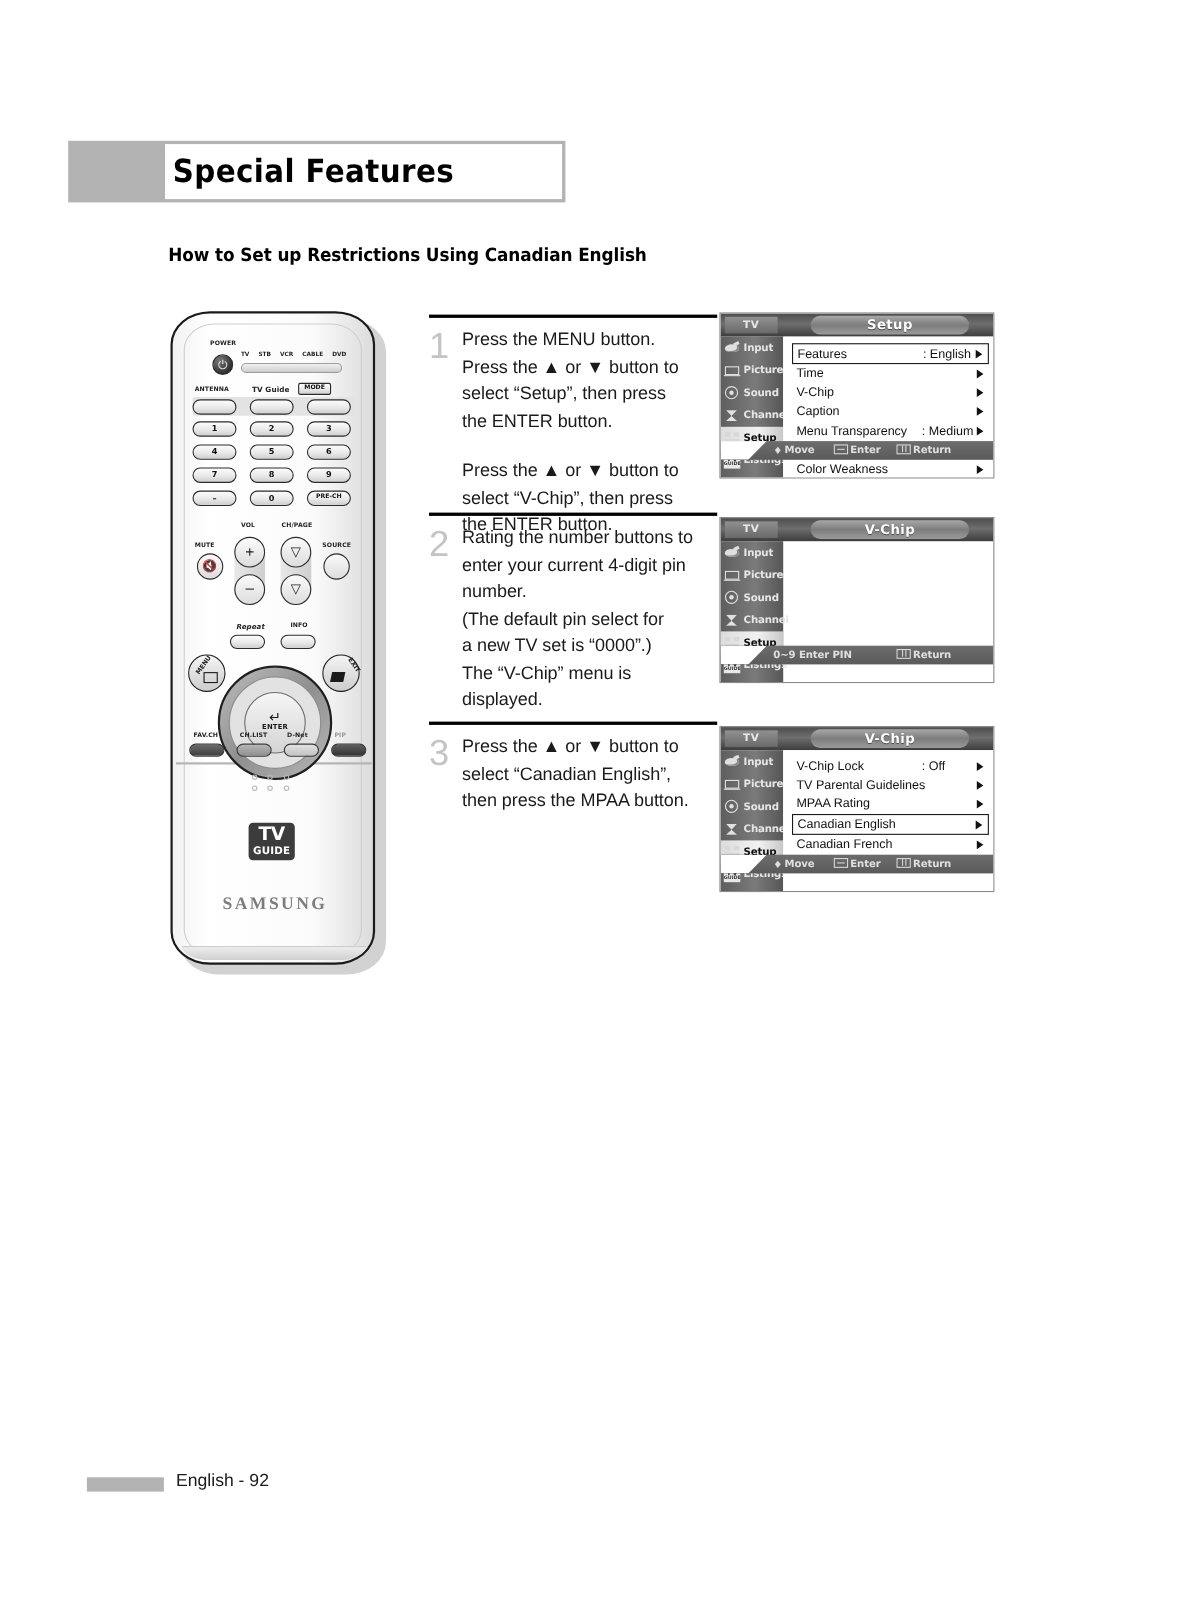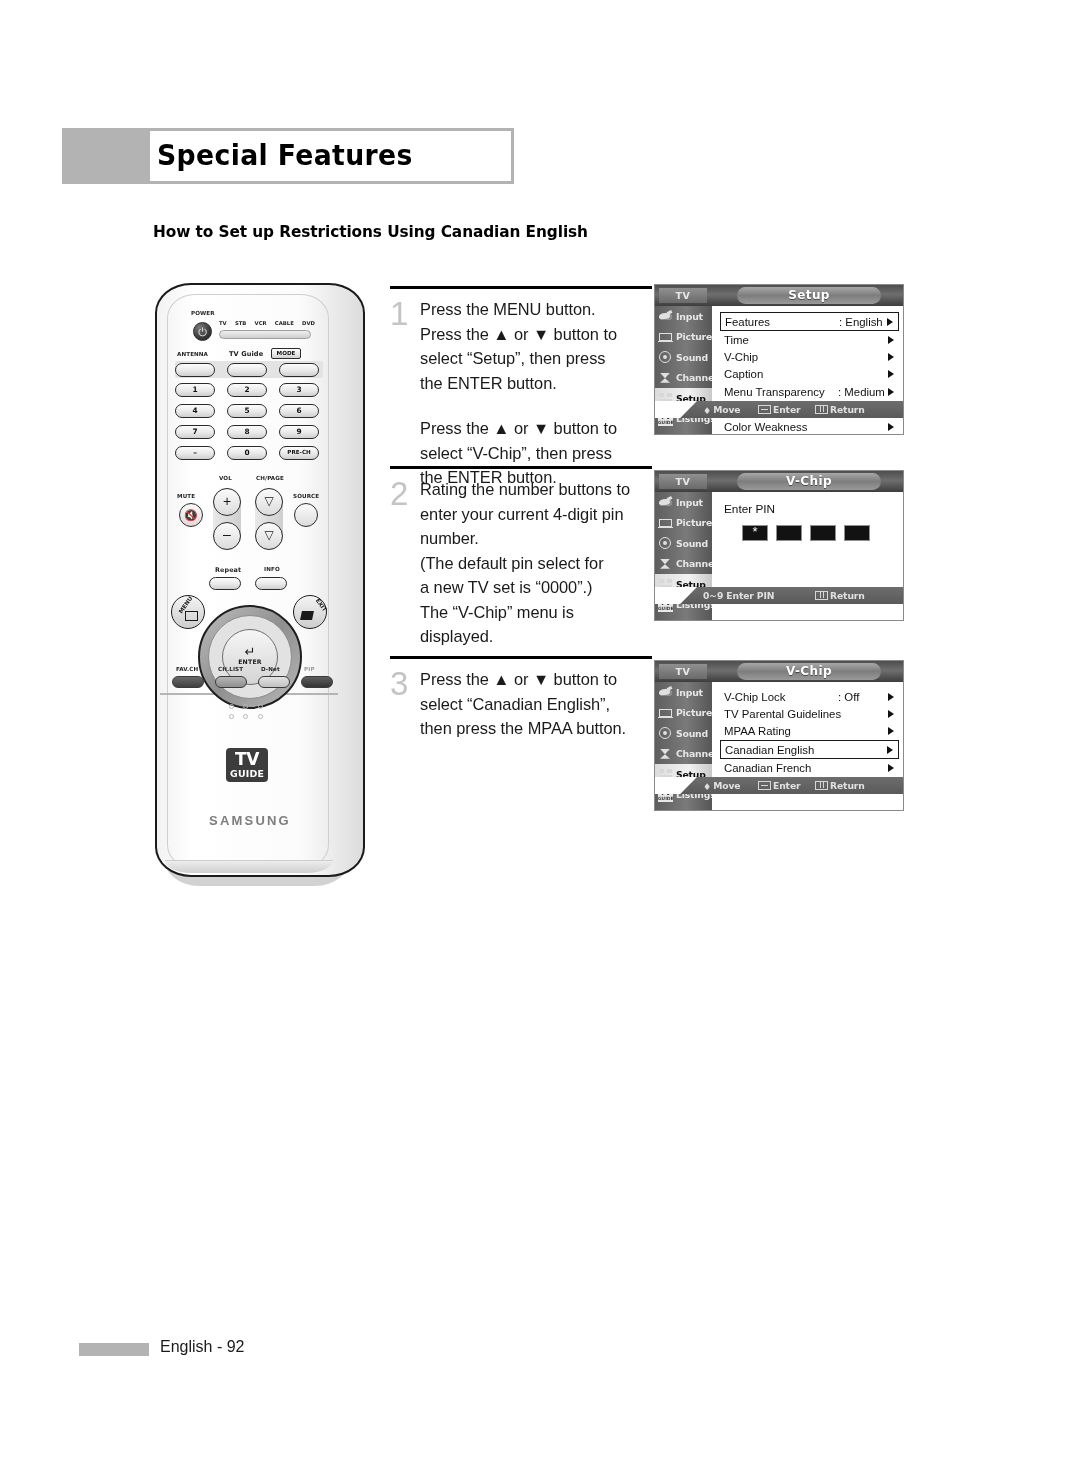--- a/index.html
+++ b/index.html
@@ -368,21 +368,21 @@
   .rc-shadow {
     position: absolute;
     left: 8px; top: 7px;
     width: 188px; height: 596px;
     border-radius: 36px / 30px;
     background: #d2d2d2;
   }
   .rc-body {
     position: absolute;
     left: 0; top: 0;
-    width: 210px; height: 594px;
+    width: 186px; height: 594px;
     border-radius: 36px / 30px;
     background: linear-gradient(to right, #f2f2f2 0%, #ffffff 18%, #fbfbfb 70%, #dcdcdc 100%);
     border: 2px solid #1a1a1a;
     box-sizing: border-box;
   }
   .rc-inner {
     position: absolute;
     left: 10px; top: 9px;
     width: 162px; height: 575px;
     border-radius: 28px / 24px;
@@ -622,23 +622,23 @@
     line-height: 10px;
     color: #ffffff;
     letter-spacing: 0.2px;
     display: block;
   }
   .samsung-logo {
     position: absolute;
     left: 0; top: 528px;
     width: 186px;
     text-align: center;
-    font-family: Liberation Sans, sans-serif;
-    font-weight: bold;
-    font-size: 13px;
+    font-family: Liberation Serif, serif;
+    font-weight: bold;
+    font-size: 16px;
     letter-spacing: 2.2px;
     color: #7d7d7d;
   }
 
   
   #footer {
     position: absolute;
     left: 79px; top: 1338px;
     display: flex;
     align-items: flex-end;
@@ -817,29 +817,20 @@
     </div>
     <div class="osd-side-item active">
       <span class="ico ico-setup"></span>
       <span class="lbl">Setup</span>
     </div>
     <div class="osd-side-item">
       <span class="ico ico-listings"></span>
       <span class="lbl">Listings</span>
     </div>
   </div>
-  <div class="osd-content">
-    <div class="pin-label">Enter PIN</div>
-    <div class="pin-boxes">
-      <div class="pin-box filled"></div>
-      <div class="pin-box"></div>
-      <div class="pin-box"></div>
-      <div class="pin-box"></div>
-    </div>
-  </div>
   <div class="osd-bottombar">
     <div class="notch"></div>
     <div class="osd-hint" style="left:48px;">0~9 Enter PIN</div>
     <div class="osd-hint" style="left:160px;">
       <span class="badge-box ret"></span><span>Return</span>
     </div>
   </div>
 </div>
 
 <div class="osd" id="osd-vchip">
@@ -977,21 +968,21 @@
       <span style="display:block;text-align:center;line-height:25px;font-size:12px;color:#1a1a1a;">▽</span>
     </div>
     <div class="rc-circ" style="left:98px; top:237px; width:28px; height:28px;">
       <span style="display:block;text-align:center;line-height:25px;font-size:12px;color:#1a1a1a;">▽</span>
     </div>
     <div class="rc-circ" style="left:22px; top:218px; width:24px; height:24px;">
       <span style="display:block;text-align:center;line-height:22px;font-size:11px;color:#1a1a1a;">🔇</span>
     </div>
     <div class="rc-circ" style="left:137px; top:218px; width:24px; height:24px;"></div>
 
-    <div class="rc-label" style="left:58px; top:281px; font-size:6.4px;">Repeat</div>
+    <div class="rc-label" style="left:58px; top:281px; font-style:italic; font-size:6.4px;">Repeat</div>
     <div class="rc-label" style="left:107px; top:281px;">INFO</div>
     <div class="pillbtn" style="left:52px; top:292px; width:32px; height:13px;"></div>
     <div class="pillbtn" style="left:98px; top:292px; width:32px; height:13px;"></div>
 
     <div class="sidekey" style="left:14px; top:310px;">
       <span class="sk-txt" style="left:4px; top:6px; transform:rotate(-55deg);">MENU</span>
       <span style="position:absolute;left:13px;top:15px;width:13px;height:10px;border:1.3px solid #1a1a1a;box-sizing:border-box;"></span>
     </div>
     <div class="sidekey" style="left:136px; top:310px;">
       <span class="sk-txt" style="left:20px; top:6px; transform:rotate(55deg);">EXIT</span>

